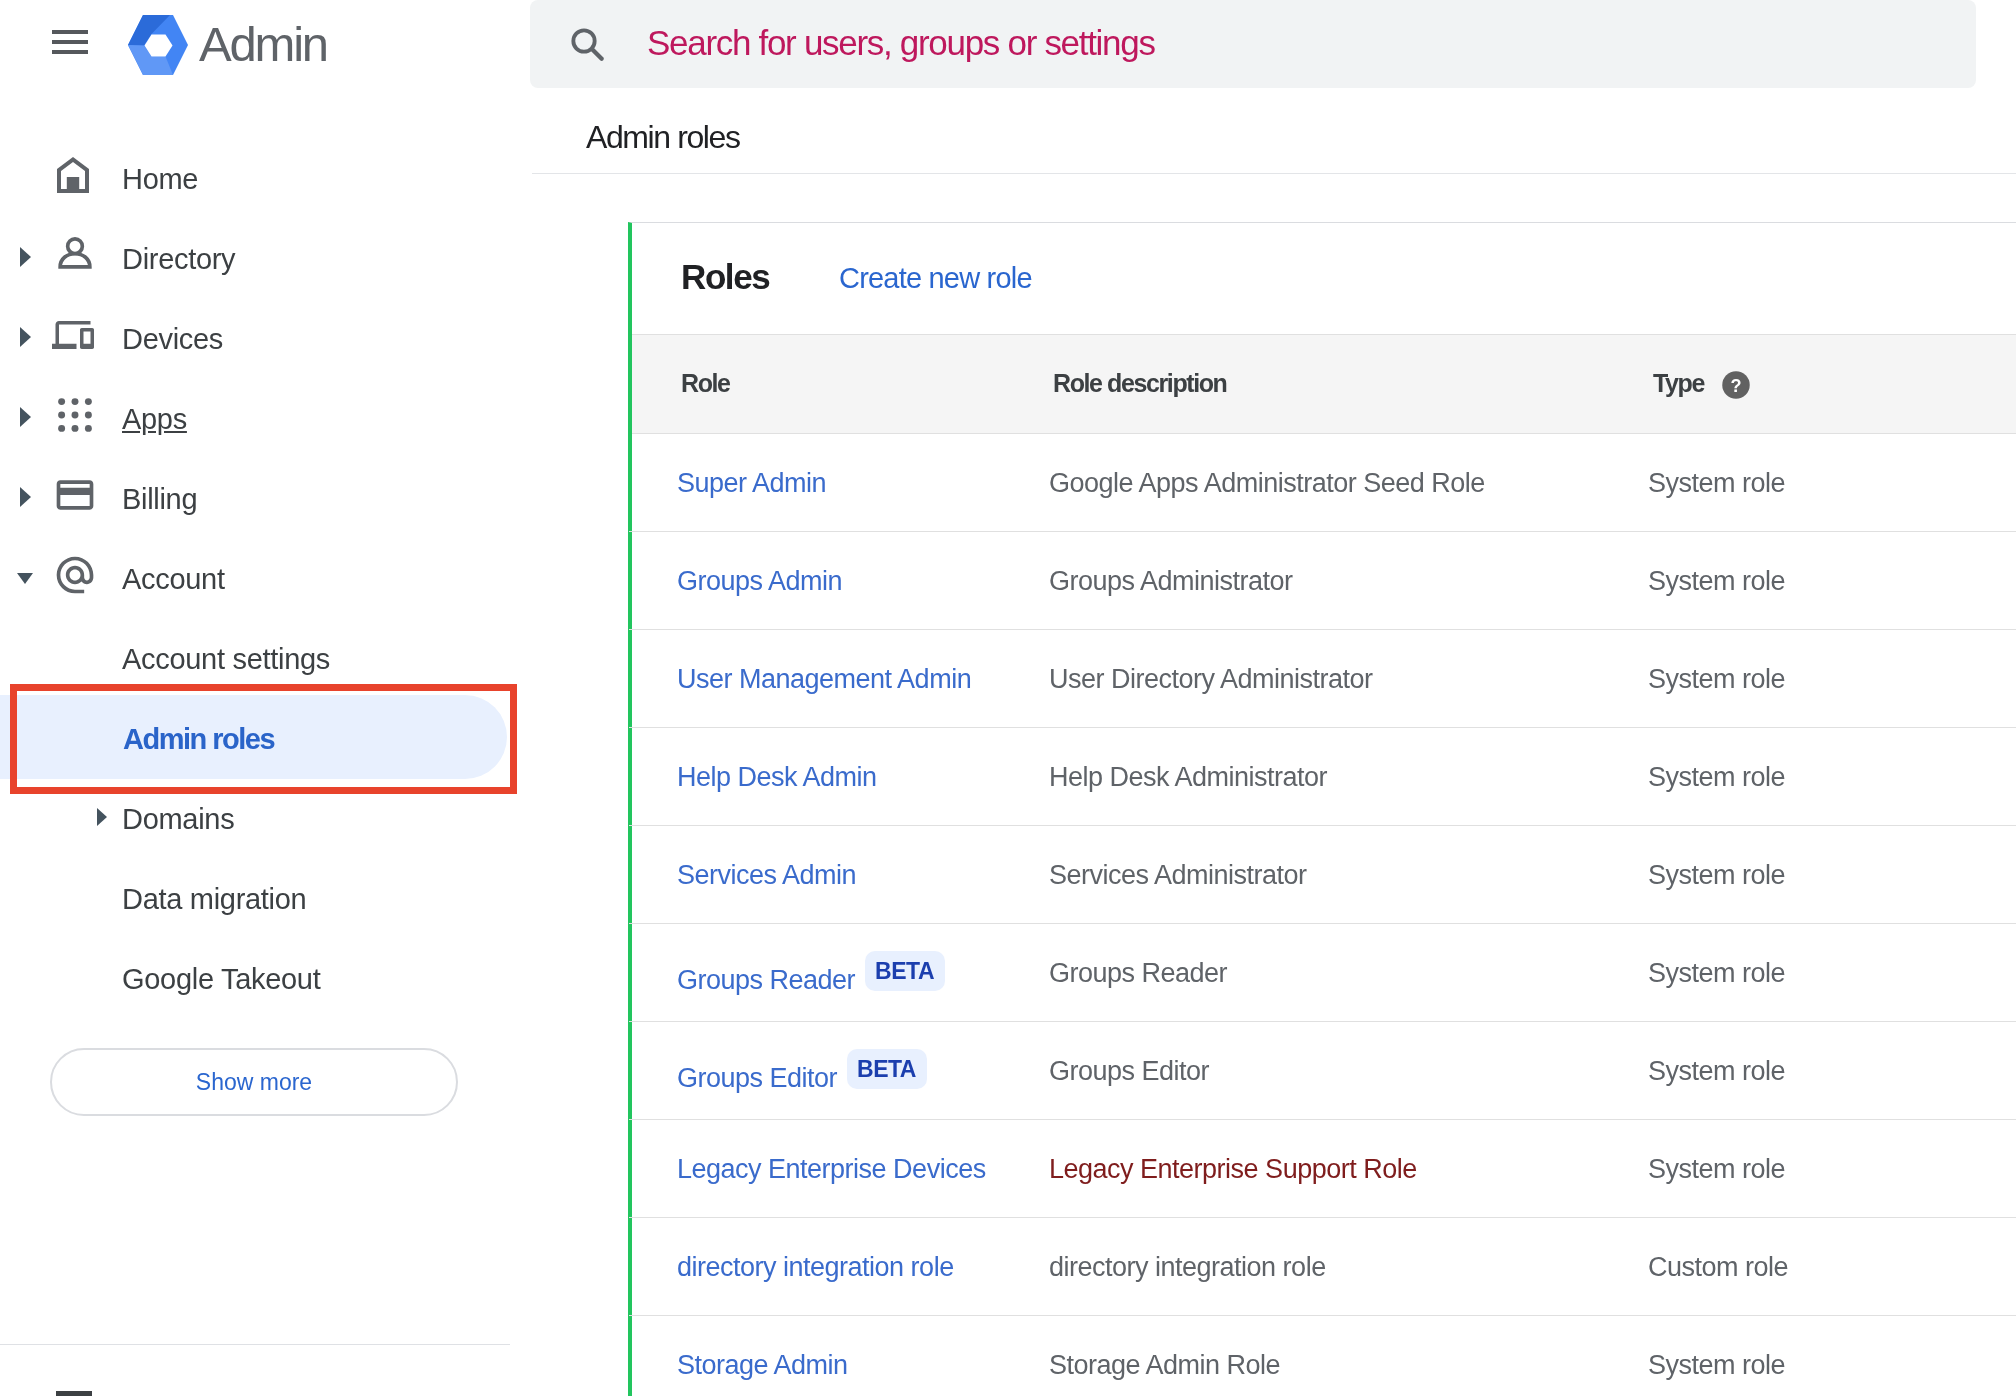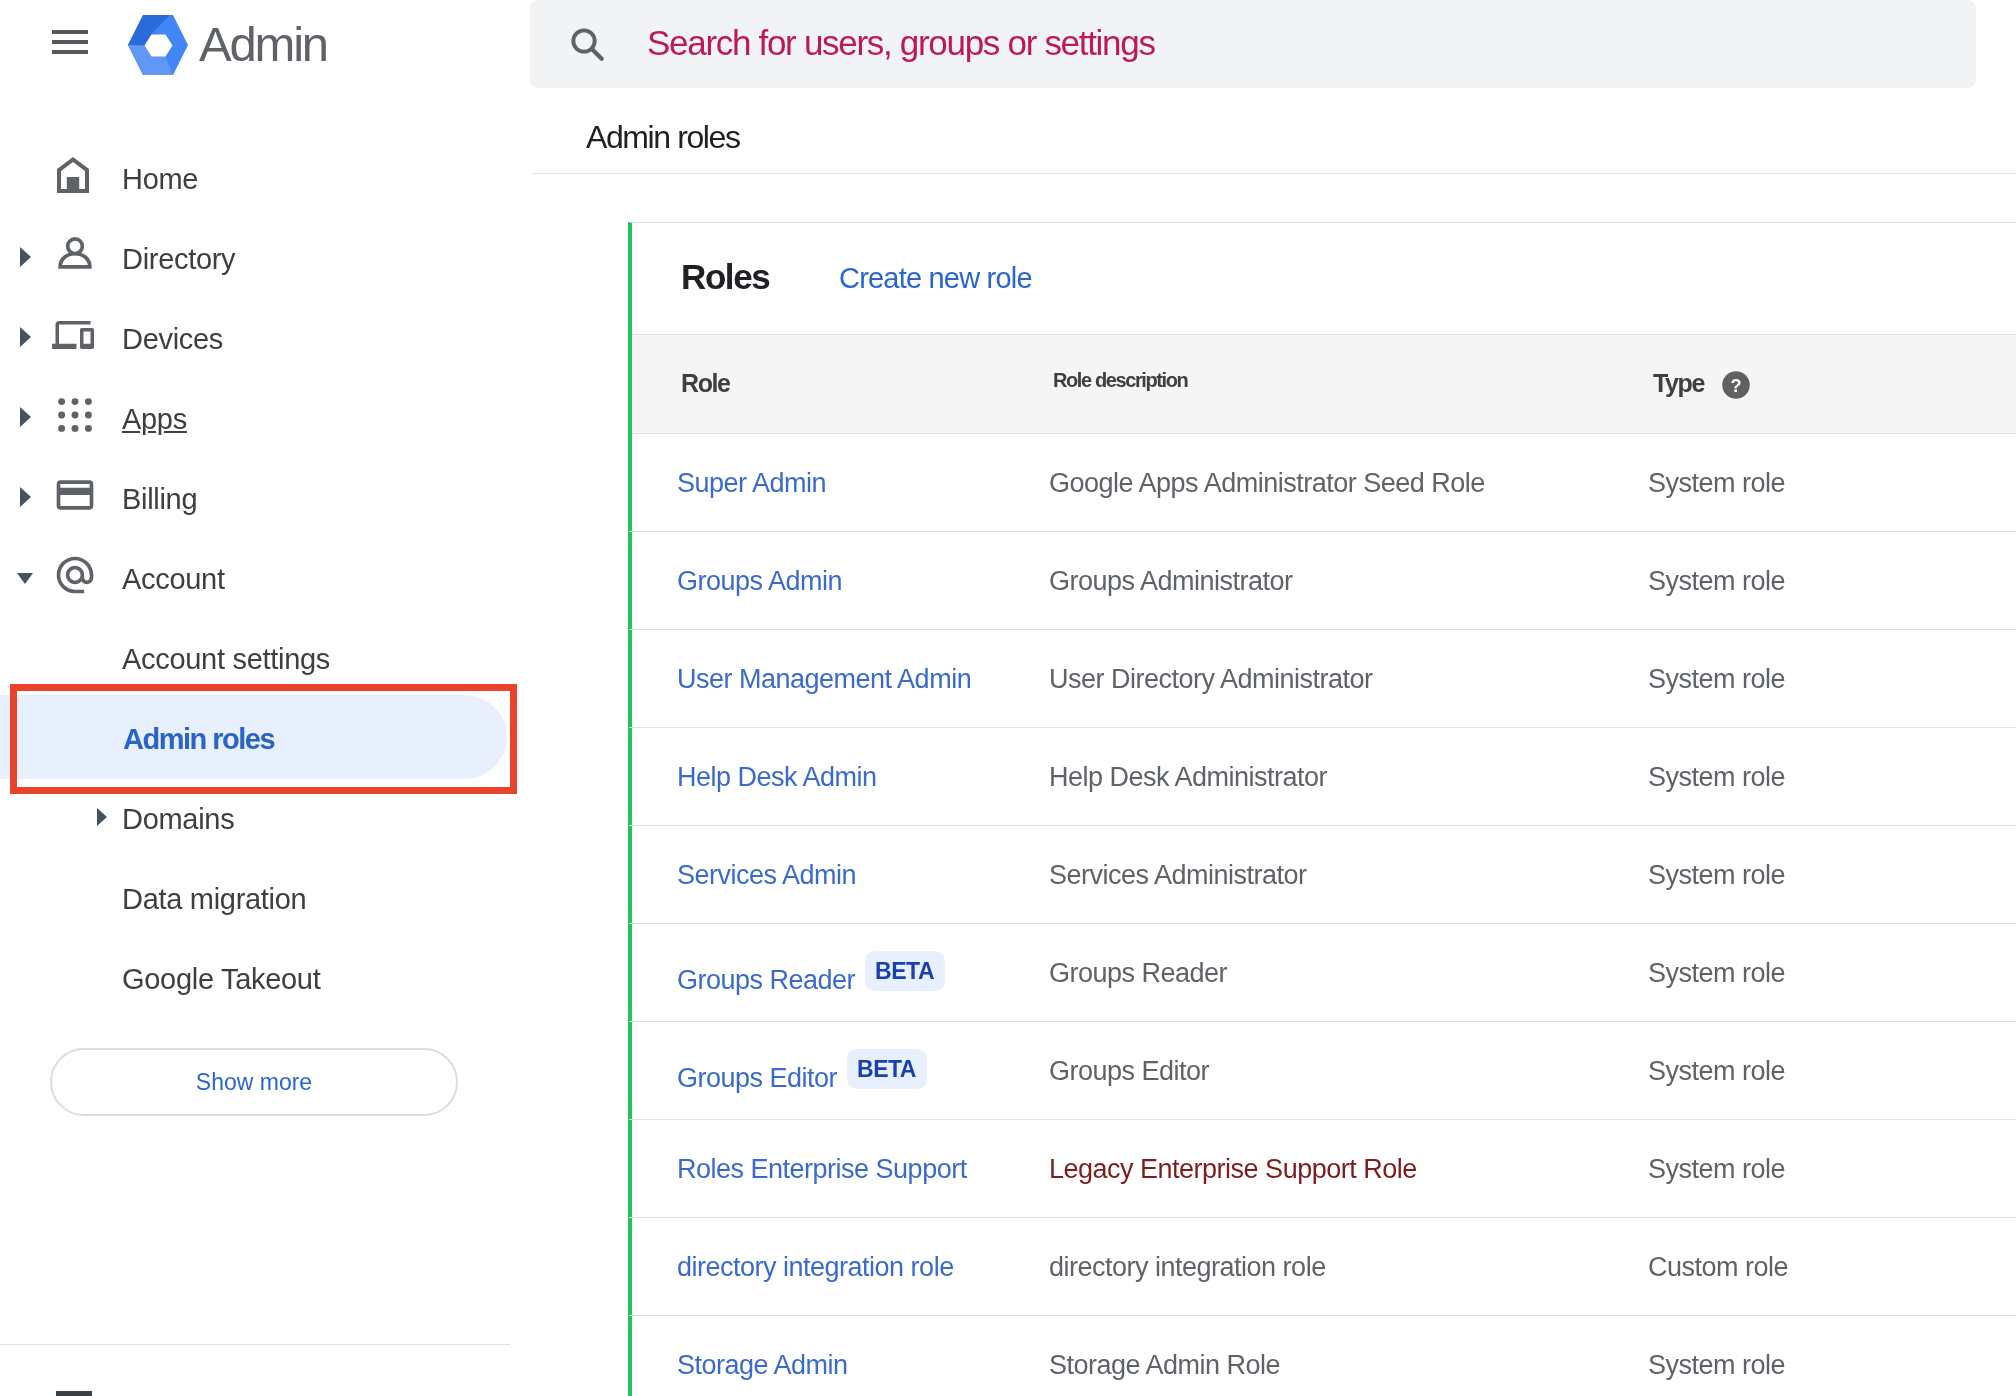--- a/index.html
+++ b/index.html
@@ -111,21 +111,21 @@
 
 <div class="abs" style="left:586px; top:119px; font-size:32px; letter-spacing:-1.4px; color:#202124;">Admin roles</div>
 <div class="abs" style="left:532px; top:173px; width:1484px; height:1px; background:#e3e5e8;"></div>
 
 <div class="abs" style="left:628px; top:222px; width:1388px; height:1174px; border-top:1px solid #dadce0; border-left:4px solid #22c55e;">
   <div class="abs" style="left:49px; top:34px; font-size:35px; font-weight:bold; letter-spacing:-1.4px; color:#202124;">Roles</div>
   <div class="abs" style="left:207px; top:39px; font-size:29px; letter-spacing:-0.8px; color:#2a66cf;">Create new role</div>
 
   <div class="abs" style="left:0; top:111px; width:1388px; height:100px; background:#f5f5f5; border-top:1px solid #e0e0e0; border-bottom:1px solid #e0e0e0;"></div>
   <div class="abs" style="left:49px; top:146px; font-size:25px; font-weight:bold; letter-spacing:-1.4px; color:#3c4043;">Role</div>
-  <div class="abs" style="left:421px; top:146px; font-size:20px; font-weight:bold; letter-spacing:-1.4px; color:#3c4043;">Role description</div>
+  <div class="abs" style="left:421px; top:146px; font-size:25px; font-weight:bold; letter-spacing:-1.4px; color:#3c4043;">Role description</div>
   <div class="abs" style="left:1021px; top:146px; font-size:25px; font-weight:bold; letter-spacing:-1.4px; color:#3c4043;">Type</div>
   <svg class="abs" style="left:1089px; top:147px;" width="30" height="30" viewBox="0 0 24 24">
     <circle cx="12" cy="12" r="11" fill="#616161"></circle>
     <text x="12" y="17.2" text-anchor="middle" font-size="14.5" font-weight="bold" fill="#fff" font-family="Liberation Sans, sans-serif">?</text>
   </svg>
 </div>
 
 <div class="abs rowtxt" style="left:677px; top:468px;"><span class="link">Super Admin</span></div>
 <div class="abs rowtxt" style="left:1049px; top:468px; color:#5f6368;">Google Apps Administrator Seed Role</div>
 <div class="abs rowtxt" style="left:1648px; top:468px; color:#5f6368;">System role</div>
@@ -147,21 +147,21 @@
 <div class="abs rowtxt" style="left:1648px; top:860px; color:#5f6368;">System role</div>
 <div class="abs" style="left:629px; top:923px; width:1387px; height:1px; background:#e0e0e0;"></div>
 <div class="abs rowtxt" style="left:677px; top:958px;"><span class="link">Groups Reader</span><span style="display:inline-block; margin-left:10px; background:#e8f0fe; color:#1c3fae; font-weight:bold; font-size:23px; letter-spacing:-0.5px; padding:7px 11px 6px 10px; border-radius:10px; vertical-align:3px; position:relative; top:-7px;">BETA</span></div>
 <div class="abs rowtxt" style="left:1049px; top:958px; color:#5f6368;">Groups Reader</div>
 <div class="abs rowtxt" style="left:1648px; top:958px; color:#5f6368;">System role</div>
 <div class="abs" style="left:629px; top:1021px; width:1387px; height:1px; background:#e0e0e0;"></div>
 <div class="abs rowtxt" style="left:677px; top:1056px;"><span class="link">Groups Editor</span><span style="display:inline-block; margin-left:10px; background:#e8f0fe; color:#1c3fae; font-weight:bold; font-size:23px; letter-spacing:-0.5px; padding:7px 11px 6px 10px; border-radius:10px; vertical-align:3px; position:relative; top:-7px;">BETA</span></div>
 <div class="abs rowtxt" style="left:1049px; top:1056px; color:#5f6368;">Groups Editor</div>
 <div class="abs rowtxt" style="left:1648px; top:1056px; color:#5f6368;">System role</div>
 <div class="abs" style="left:629px; top:1119px; width:1387px; height:1px; background:#e0e0e0;"></div>
-<div class="abs rowtxt" style="left:677px; top:1154px;"><span class="link">Roles Enterprise Support</span></div>
+<div class="abs rowtxt" style="left:677px; top:1154px;"><span class="link">Legacy Enterprise Devices</span></div>
 <div class="abs rowtxt" style="left:1049px; top:1154px; color:#7f1d1d;">Legacy Enterprise Support Role</div>
 <div class="abs rowtxt" style="left:1648px; top:1154px; color:#5f6368;">System role</div>
 <div class="abs" style="left:629px; top:1217px; width:1387px; height:1px; background:#e0e0e0;"></div>
 <div class="abs rowtxt" style="left:677px; top:1252px;"><span class="link">directory integration role</span></div>
 <div class="abs rowtxt" style="left:1049px; top:1252px; color:#5f6368;">directory integration role</div>
 <div class="abs rowtxt" style="left:1648px; top:1252px; color:#5f6368;">Custom role</div>
 <div class="abs" style="left:629px; top:1315px; width:1387px; height:1px; background:#e0e0e0;"></div>
 <div class="abs rowtxt" style="left:677px; top:1350px;"><span class="link">Storage Admin</span></div>
 <div class="abs rowtxt" style="left:1049px; top:1350px; color:#5f6368;">Storage Admin Role</div>
 <div class="abs rowtxt" style="left:1648px; top:1350px; color:#5f6368;">System role</div>

